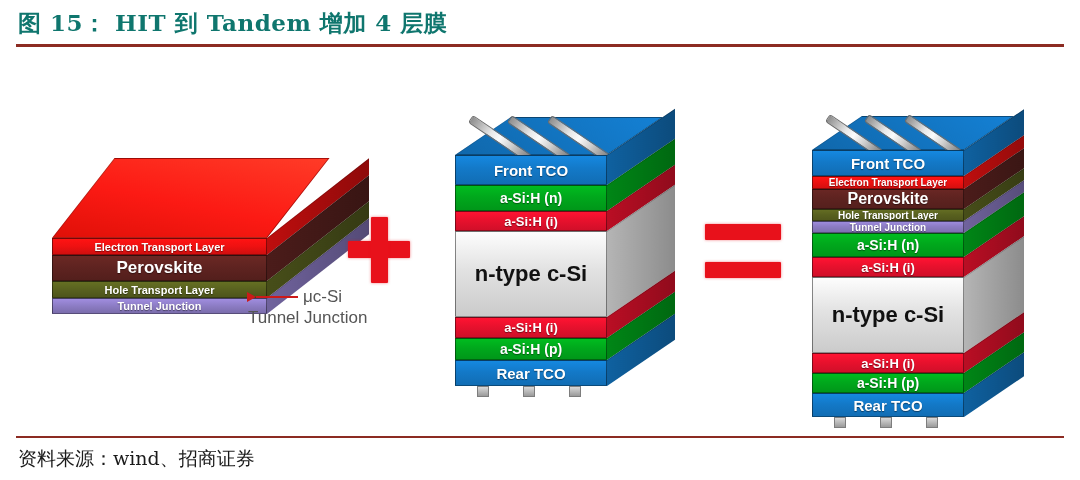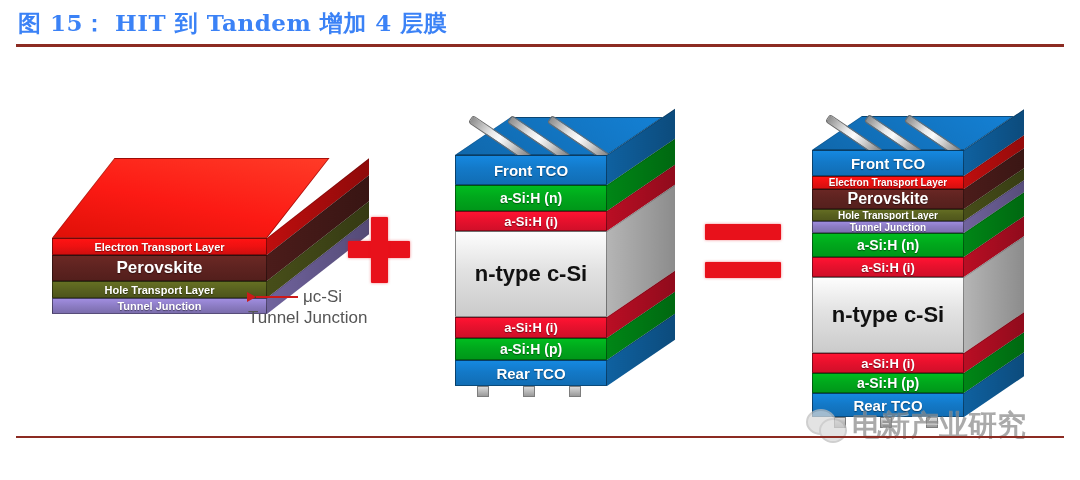--- a/index.html
+++ b/index.html
@@ -8,21 +8,21 @@
     background:#ffffff;
     font-family:"Liberation Sans","DejaVu Sans",sans-serif;
     overflow:hidden;position:relative;
   }
   .page{position:absolute;inset:0;background:#fff;}
 
   
   .fig-title{
     position:absolute;left:18px;top:8px;
     font-size:23px;font-weight:bold;
-    color:#3b82f6;
+    color:#0f766e;
     letter-spacing:.5px;
     white-space:nowrap;
     font-family:"DejaVu Serif","Liberation Serif",serif;
   }
   .rule-top{
     position:absolute;left:16px;top:44px;width:1048px;height:3px;
     background:#8C2B22;
   }
   .rule-bottom{
     position:absolute;left:16px;top:436px;width:1048px;height:2px;
@@ -207,23 +207,17 @@
       </div>
       <div class="face" style="left: 152px; top: 313px; width: 60.4649px; height: 24px; background: linear-gradient(90deg, rgb(15, 97, 160), rgb(12, 75, 124)); transform: skewY(-34.2157deg); transform-origin: left top; border-top: 1px solid rgba(0, 0, 0, 0.22); box-sizing: border-box;"></div>
       <div class="layer" style="top: 313px; width: 152px; height: 24px; background: linear-gradient(rgb(21, 136, 224) 0%, rgb(19, 121, 200) 45%, rgb(17, 109, 180) 100%); font-size: 15px; color: rgb(255, 255, 255);">
         <span>Rear TCO</span>
       </div>
       <div class="pin" style="left: 22px; top: 337px; width: 10px; height: 9px;"></div>
       <div class="pin" style="left: 68px; top: 337px; width: 10px; height: 9px;"></div>
       <div class="pin" style="left: 114px; top: 337px; width: 10px; height: 9px;"></div>
     </div>
 
-  <div class="watermark" style="left:806px;top:406px;">
-    <div class="wechat">
-      <div class="bub" style="left:0;top:0;width:26px;height:22px;"></div>
-      <div class="bub" style="left:13px;top:9px;width:24px;height:21px;"></div>
-    </div>
-    <div class="wm-text">电新产业研究</div>
-  </div>
 
   <div class="rule-bottom"></div>
+  <div class="source">资料来源：wind、招商证券</div>
 
 </div>
 
 </body></html>

